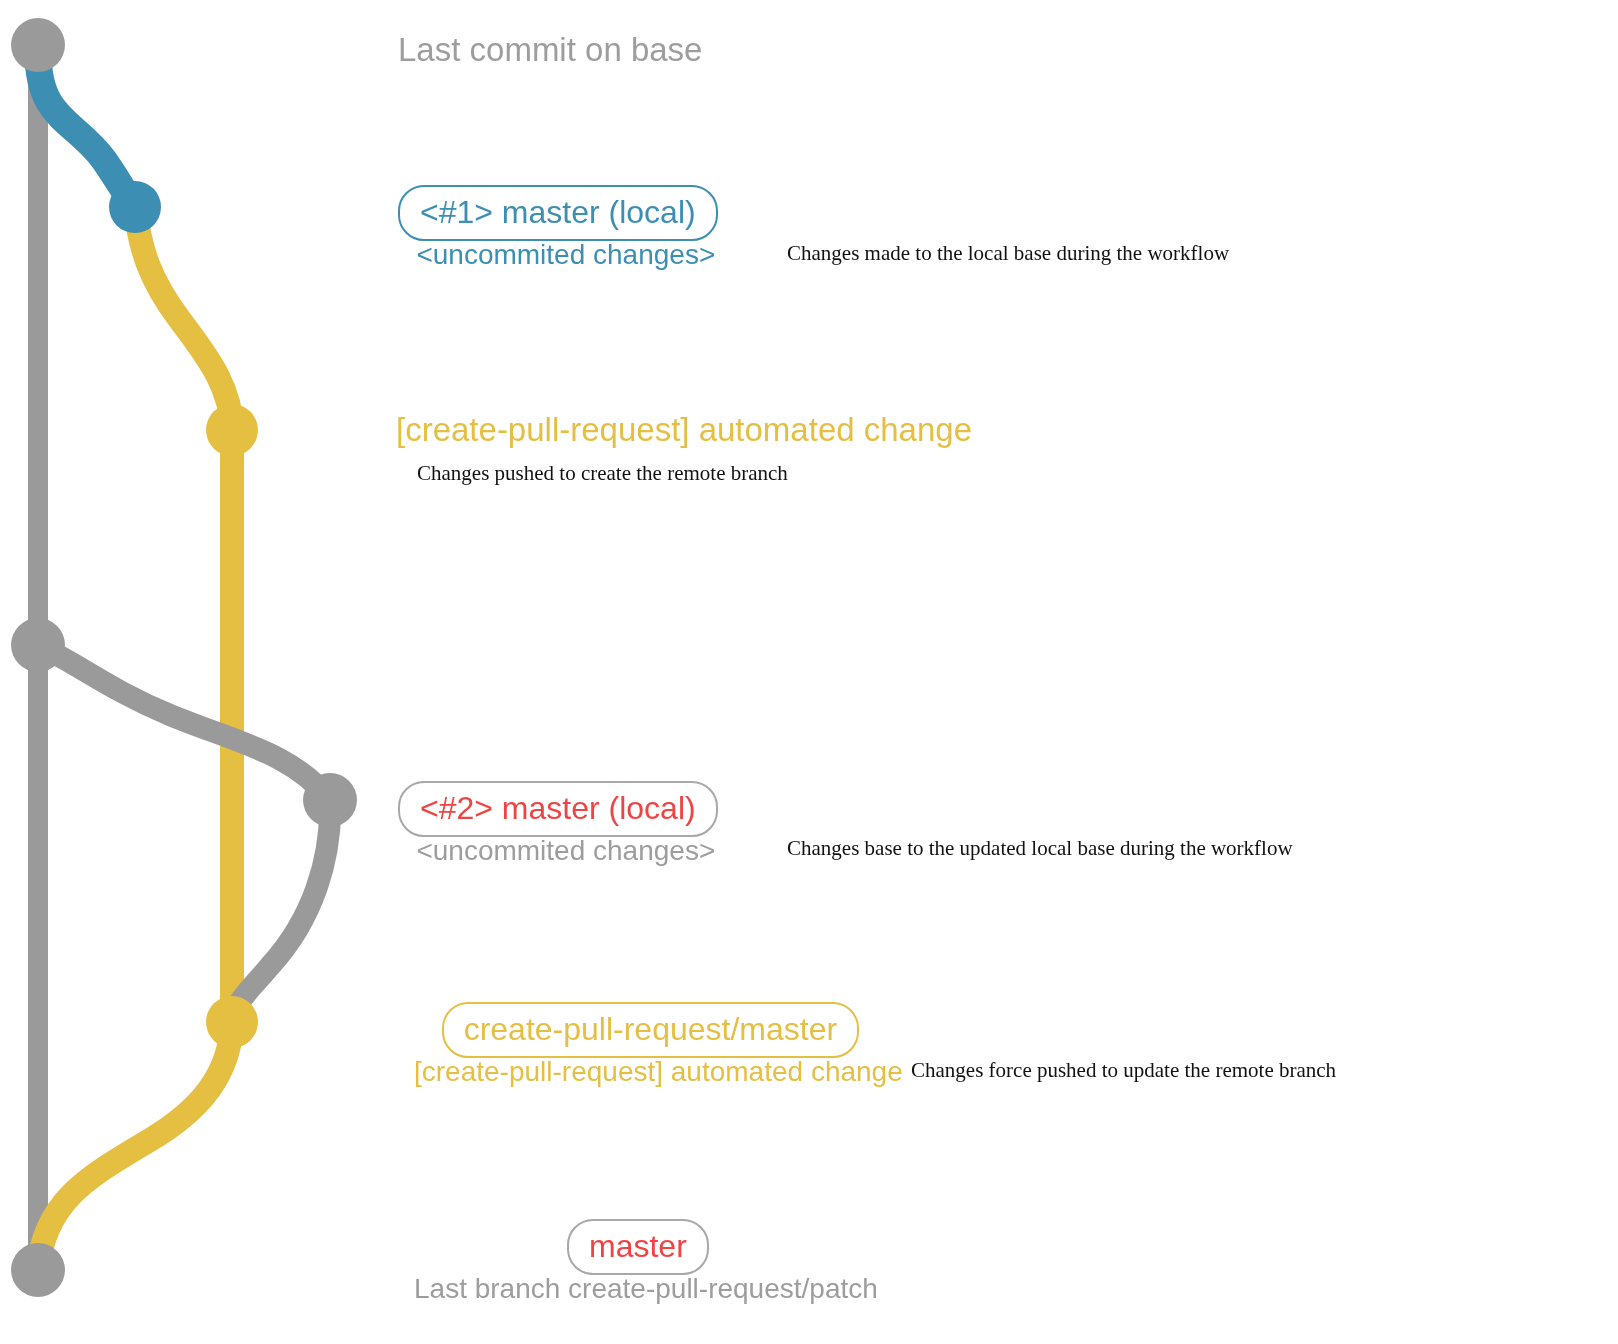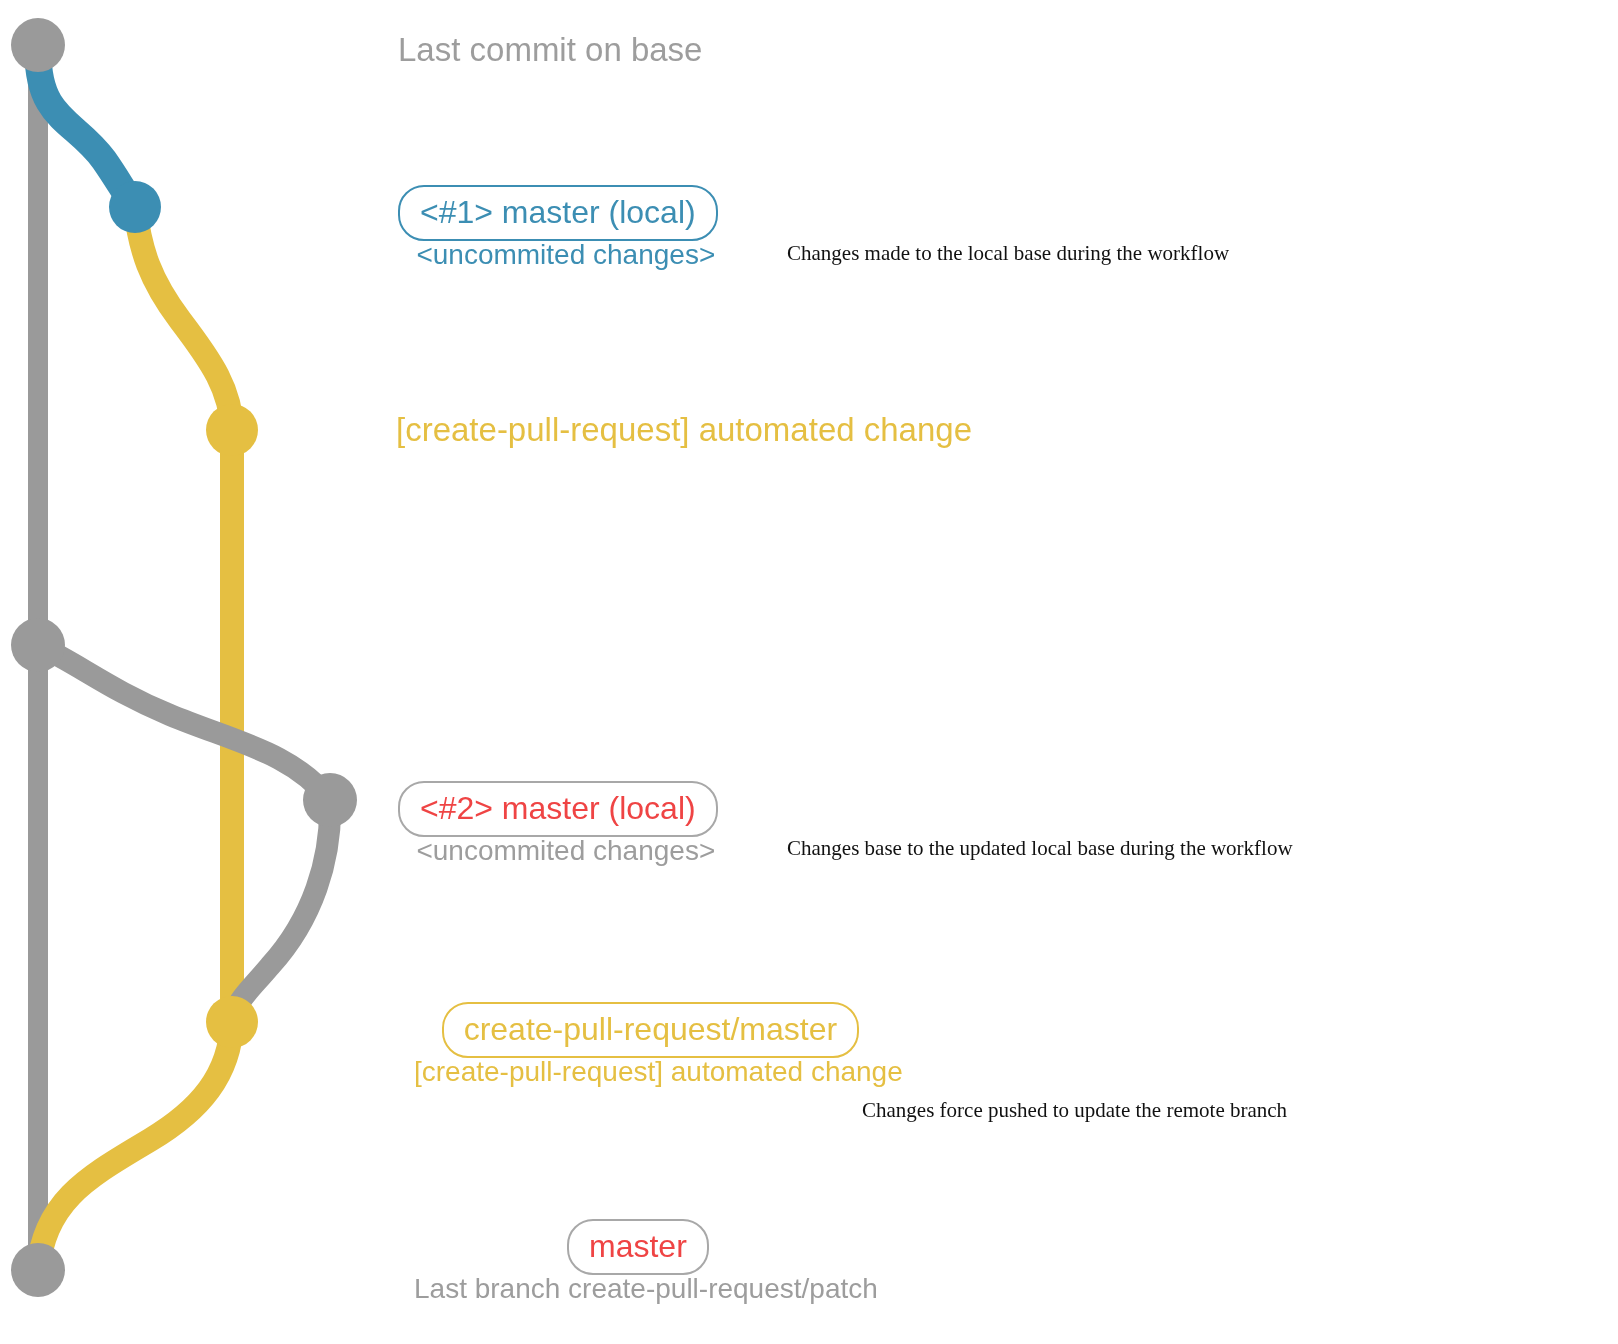--- a/index.html
+++ b/index.html
@@ -123,33 +123,34 @@
 
     <div class="headline gray" style="left:398px; top:33px;">Last commit on base</div>
 
     <div class="badge-row" style="left:398px; top:185px;">
       <span class="badge blue">&lt;#1&gt; master (local)</span>
       <span class="subject blue">&lt;uncommited changes&gt;</span>
     </div>
     <div class="desc" style="left:787px; top:243px;">Changes made to the local base during the workflow</div>
 
     <div class="headline yellow" style="left:396px; top:413px;">[create-pull-request] automated change</div>
+    <div class="desc" style="left:417px; top:463px;">Changes pushed to create the remote branch</div>
 
 
     <div class="badge-row" style="left:398px; top:781px;">
       <span class="badge gray">&lt;#2&gt; master (local)</span>
       <span class="subject gray">&lt;uncommited changes&gt;</span>
     </div>
     <div class="desc" style="left:787px; top:838px;">Changes base to the updated local base during the workflow</div>
 
     <div class="badge-row" style="left:398px; top:1002px;">
       <span class="badge yellow">create-pull-request/master</span>
       <span class="subject yellow">[create-pull-request] automated change</span>
     </div>
-    <div class="desc" style="left:862px; top:1060px;margin-top:40px;">Changes force pushed to update the remote branch</div>
+    <div class="desc" style="left:911px; top:1060px;">Changes force pushed to update the remote branch</div>
 
     <div class="badge-row" style="left:398px; top:1219px;">
       <span class="badge gray">master</span>
       <span class="subject gray">Last branch create-pull-request/patch</span>
     </div>
 
   </div>
 </div>
 
 </body></html>

